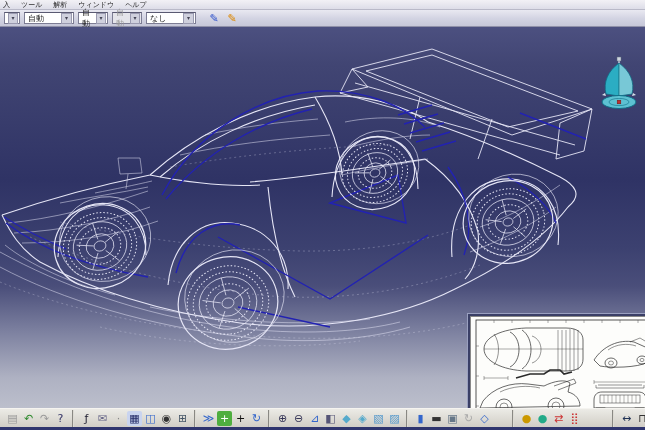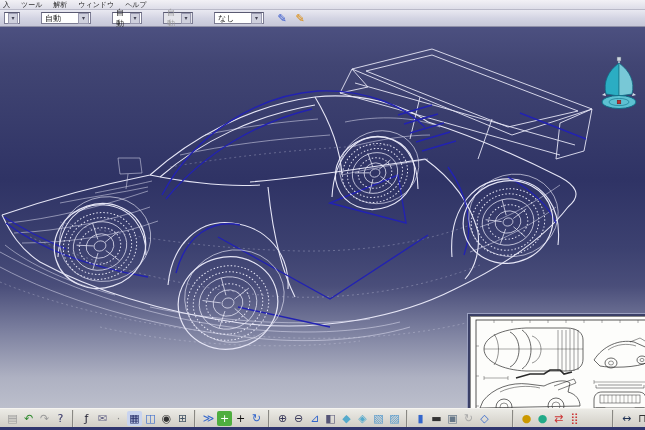--- a/index.html
+++ b/index.html
@@ -65,21 +65,21 @@
   <div id="menubar" data-name="menu-bar">
 
   <span class="menu-item" data-name="menu-item">入</span>
       <span class="menu-item" data-name="menu-item">ツール</span>
       <span class="menu-item" data-name="menu-item">解析</span>
       <span class="menu-item" data-name="menu-item">ウィンドウ</span>
       <span class="menu-item" data-name="menu-item">ヘルプ</span>
     </div>
 
   <div id="gptoolbar" data-name="graphic-properties-toolbar">
-    <span id="combo-host" style="display:flex;gap:21px;align-items:center;">
+    <span id="combo-host" style="display:flex;gap:4px;align-items:center;">
 
         <span class="combo" data-name="graphic-property-combo" style="width: 16px;">
           <span></span>
           <span class="arr" data-name="chevron-down-icon">▾</span>
         </span>
 
         <span class="combo" data-name="graphic-property-combo" style="width: 50px;">
           <span>自動</span>
           <span class="arr" data-name="chevron-down-icon">▾</span>
         </span>

